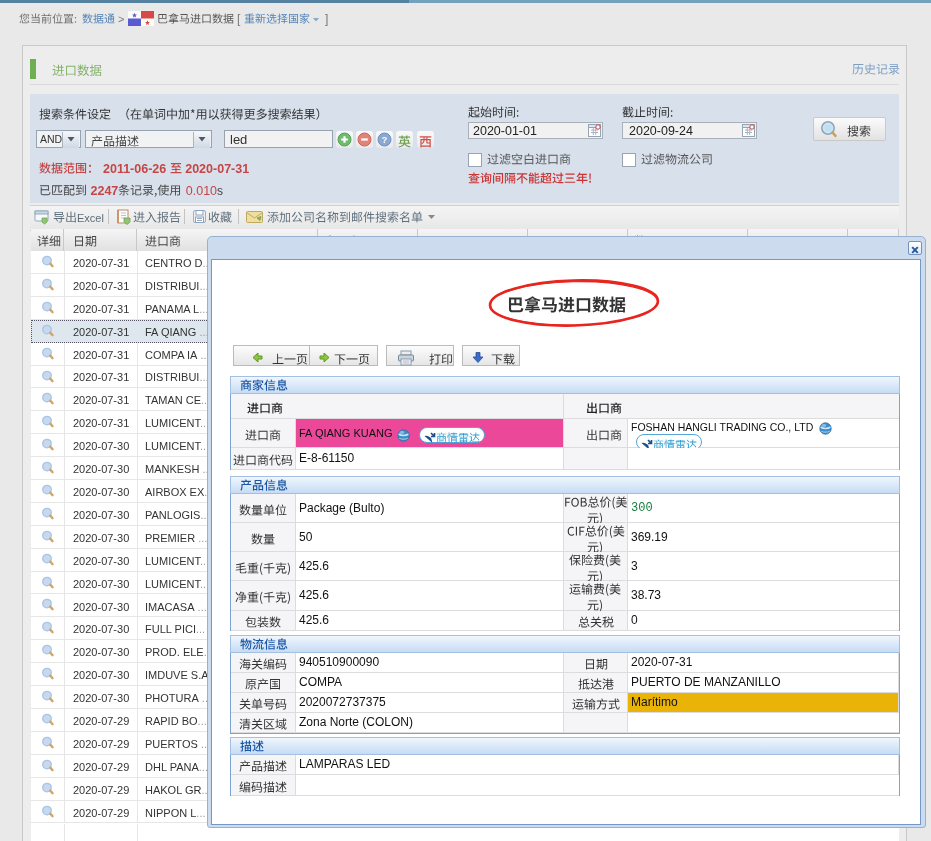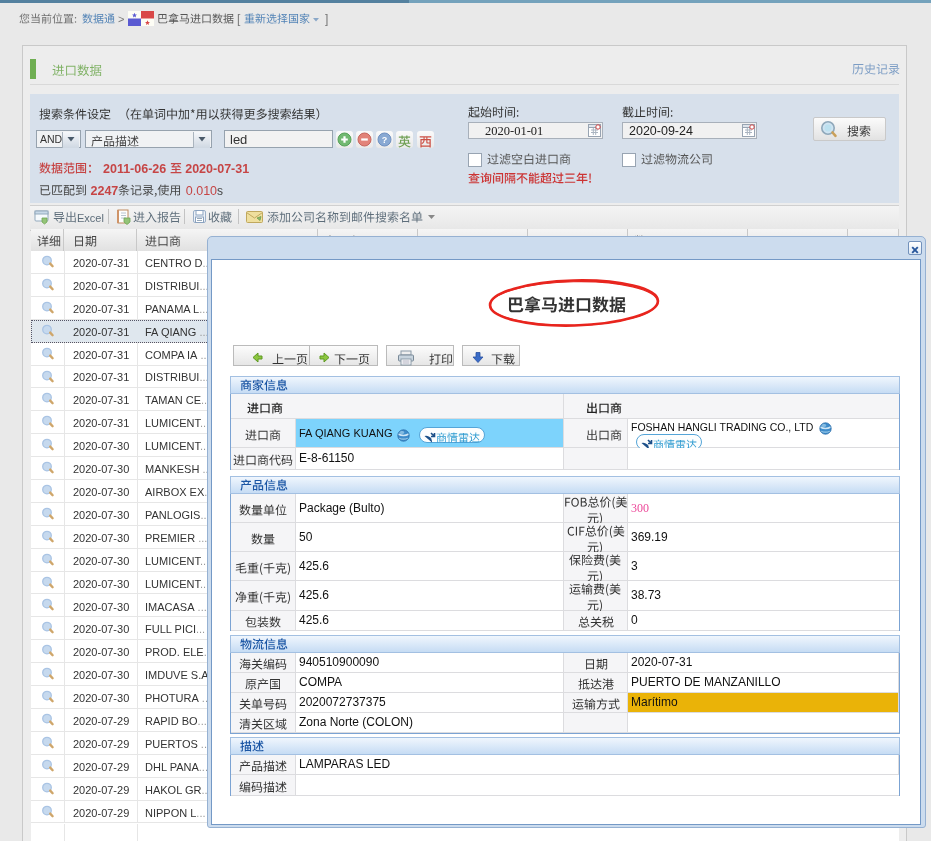--- a/index.html
+++ b/index.html
@@ -363,21 +363,21 @@
 <div style="position:absolute;left:622px;top:105px;white-space:nowrap;line-height:14px"><svg width="52" height="14" style="vertical-align:-3.4px;" viewBox="0 0 52 14">
       <g fill="#333" transform="translate(0,10.6) scale(0.04800)">
         <use href="#g622a" x="0"></use>
         <use href="#g6b62" x="250"></use>
         <use href="#g65f6" x="500"></use>
         <use href="#g95f4" x="750"></use>
         <use href="#g3a" x="1000"></use>
       </g>
     </svg></div>
 <div style="position:absolute;left:468px;top:122px;width:133px;height:15px;background:#f1f1f1;border:1px solid #a8b0ba">
-    <span style="position:absolute;left:16px;top:1px;font-family:Liberation Serif, serif;font-size:12.5px;color:#222">2020-01-01</span>
+    <span style="position:absolute;left:4px;top:1px;font-family:Liberation Sans, sans-serif;font-size:12.5px;color:#222">2020-01-01</span>
     <div style="position:absolute;right:1px;top:0px"><svg width="13" height="13" viewBox="0 0 13 13">
         <rect x="0.5" y="0.5" width="12" height="12" fill="#fff" stroke="#98a4b2"></rect>
         <rect x="0.5" y="0.5" width="12" height="3" fill="#dfe5ec" stroke="#98a4b2"></rect>
         <path d="M3 6 H10 M3 8.5 H10 M5.3 4 V11 M7.7 4 V11" stroke="#aab4c0" stroke-width="1"></path>
         <circle cx="10" cy="3" r="2.2" fill="#fff" stroke="#cc4444"></circle>
       </svg></div>
   </div>
 <div style="position:absolute;left:622px;top:122px;width:133px;height:15px;background:#f1f1f1;border:1px solid #a8b0ba">
     <span style="position:absolute;left:6px;top:1px;font-family:'Liberation Sans',sans-serif;font-size:12.5px;color:#222">2020-09-24</span>
     <div style="position:absolute;right:1px;top:0px"><svg width="13" height="13" viewBox="0 0 13 13">
@@ -868,21 +868,21 @@
   </div>
 <div style="position:absolute;left:231px;top:419px;width:65px;height:29px;background:#f5f5f7;box-sizing:border-box;border-right:1px solid #dcdcdf;border-bottom:1px solid #dcdcdf;">
     <div style="position:absolute;left:0;right:0;top:7px;text-align:center"><svg width="36" height="14" style="vertical-align:-3.4px;" viewBox="0 0 36 14">
         <g fill="#333" transform="translate(0,10.6) scale(0.04800)">
           <use href="#g8fdb" x="0"></use>
           <use href="#g53e3" x="250"></use>
           <use href="#g5546" x="500"></use>
         </g>
       </svg></div>
   </div>
-<div style="position:absolute;left:296px;top:419px;width:268px;height:29px;background:#7dd3fc;box-sizing:border-box;border-right:1px solid #dcdcdf;border-bottom:1px solid #dcdcdf;">
+<div style="position:absolute;left:296px;top:419px;width:268px;height:29px;background:#ec4899;box-sizing:border-box;border-right:1px solid #dcdcdf;border-bottom:1px solid #dcdcdf;">
     <div style="position:absolute;left:3px;top:7px;white-space:nowrap;font-family:'Liberation Sans',sans-serif;font-size:12px;color:#111;line-height:15px"><span style="font-size:11px">FA QIANG KUANG</span></div>
   </div>
 <div style="position:absolute;left:397px;top:426px"><svg width="13" height="13" style="vertical-align:-2px" viewBox="0 0 13 13">
       <circle cx="6.5" cy="6.5" r="5.7" fill="#3e8ccb"></circle>
       <path d="M1.2 5 Q6.5 8 11.8 5" stroke="#cfe6f5" stroke-width="1.6" fill="none"></path>
       <path d="M2 9.2 Q6.5 11 11 9.2" stroke="#9ccae8" stroke-width="1.2" fill="none"></path>
       <ellipse cx="4.8" cy="3.4" rx="2.4" ry="1.6" fill="#85bce2"></ellipse>
       <circle cx="6.5" cy="6.5" r="5.7" fill="none" stroke="#2a6ca8" stroke-width="0.8"></circle>
     </svg></div>
 <div style="position:absolute;left:419px;top:427px"><span style="display:inline-block;border:1px solid #55a5d8;border-radius:8px;background:#fdfefe;height:14px;padding:0 4px 0 3px;vertical-align:-3px"><span style="display:inline-block;vertical-align:1px"><svg width="13" height="12" viewBox="0 0 13 12">
@@ -977,21 +977,21 @@
           <use href="#g7f8e" x="1072"></use>
         </g>
       </svg><br><svg width="17" height="14" style="vertical-align:-3.4px;" viewBox="0 0 17 14">
         <g fill="#333" transform="translate(0,10.6) scale(0.04800)">
           <use href="#g5143" x="0"></use>
           <use href="#g29" x="250"></use>
         </g>
       </svg></div>
   </div>
 <div style="position:absolute;left:628px;top:494px;width:271px;height:29px;background:#fff;box-sizing:border-box;border-bottom:1px solid #dcdcdf;">
-    <div style="position:absolute;left:3px;top:7px;white-space:nowrap;font-family:Liberation Serif, serif;font-size:12px;color:#ec4899;line-height:15px">300</div>
+    <div style="position:absolute;left:3px;top:7px;white-space:nowrap;font-family:Liberation Mono, monospace;font-size:12px;color:#15803d;line-height:15px">300</div>
   </div>
 <div style="position:absolute;left:231px;top:523px;width:65px;height:29px;background:#f5f5f7;box-sizing:border-box;border-right:1px solid #dcdcdf;border-bottom:1px solid #dcdcdf;">
     <div style="position:absolute;left:0;right:0;top:7px;text-align:center"><svg width="24" height="14" style="vertical-align:-3.4px;" viewBox="0 0 24 14">
         <g fill="#333" transform="translate(0,10.6) scale(0.04800)">
           <use href="#g6570" x="0"></use>
           <use href="#g91cf" x="250"></use>
         </g>
       </svg></div>
   </div>
 <div style="position:absolute;left:296px;top:523px;width:268px;height:29px;background:#fff;box-sizing:border-box;border-right:1px solid #dcdcdf;border-bottom:1px solid #dcdcdf;">

